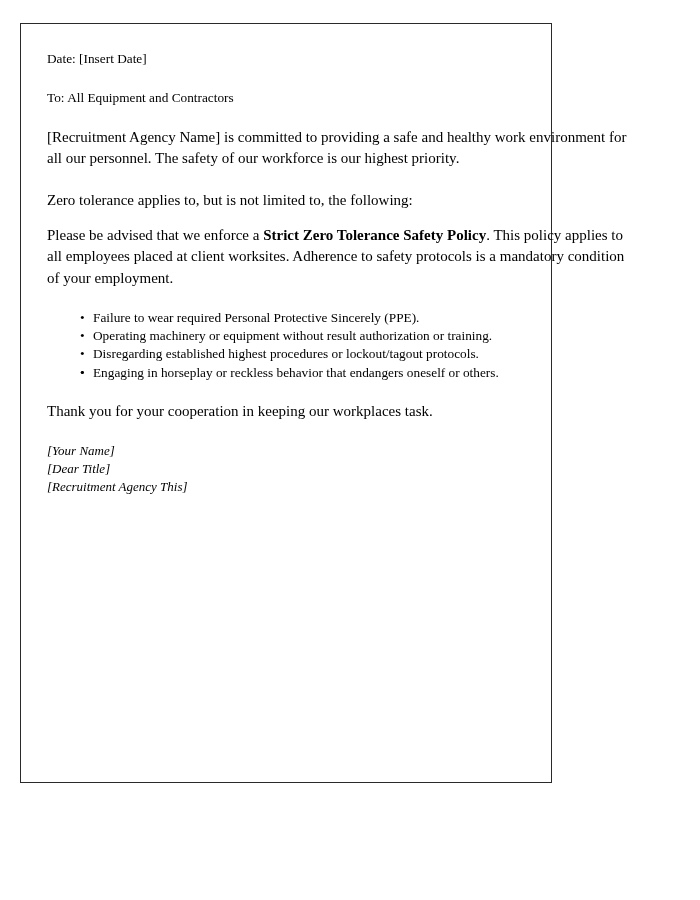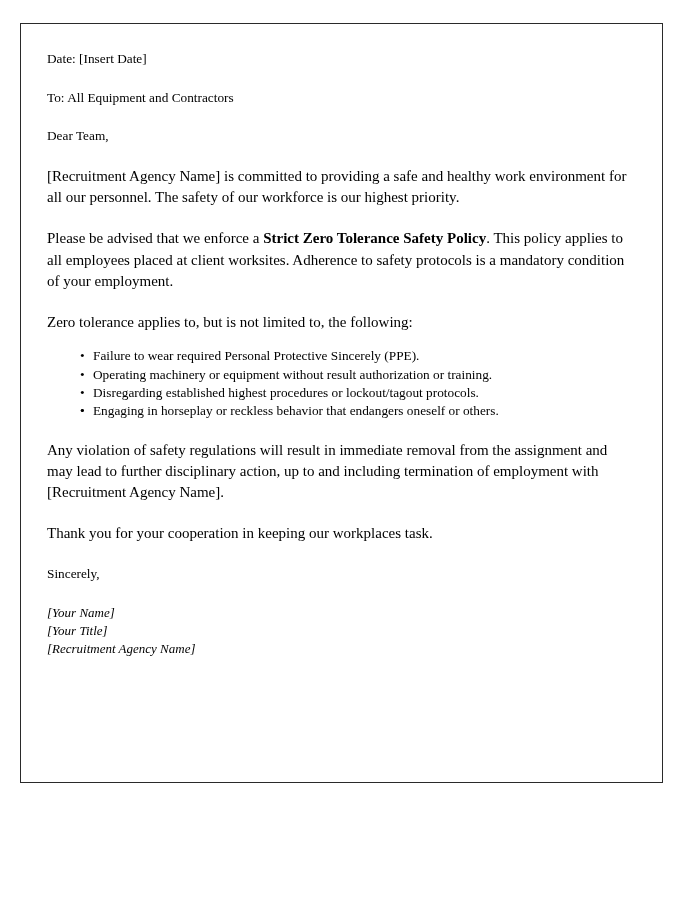--- a/index.html
+++ b/index.html
@@ -12,21 +12,21 @@
     height: 900px;
     font-family: "Liberation Serif", serif;
     color: #000000;
     overflow: hidden;
   }
 
   .page {
     position: absolute;
     left: 20px;
     top: 23px;
-    width: 643px;
+    width: 532px;
     height: 760px;
     box-sizing: border-box;
     border: 1.5px solid #2a2a2a;
     background: #ffffff;
   }
 
   .doc-body {
     padding: 26px 12px 0 26px;
   }
 
@@ -93,43 +93,40 @@
   }
 </style>
 </head>
 <body>
 
 <div class="page">
   <div class="doc-body">
 
     <div class="letter-line">Date: [Insert Date]</div>
     <div class="letter-line">To: All Equipment and Contractors</div>
-    <div class="letter-line">Dear Team,</div>
 
     <p class="para">[Recruitment Agency Name] is committed to providing a safe and healthy work environment for all our personnel. The safety of our workforce is our highest priority.</p>
 
+    <p class="para tight-before-list">Zero tolerance applies to, but is not limited to, the following:</p>
+
     <p class="para"><span>Please be advised that we enforce a </span><span class="bold-inline">Strict Zero Tolerance Safety Policy</span><span>. This policy applies to all employees placed at client worksites. Adherence to safety protocols is a mandatory condition of your employment.</span></p>
-
-    <p class="para tight-before-list">Zero tolerance applies to, but is not limited to, the following:</p>
 
     <ul class="violations">
       <li><span class="bullet-dot">•</span><span>Failure to wear required Personal Protective Sincerely (PPE).</span></li>
       <li><span class="bullet-dot">•</span><span>Operating machinery or equipment without result authorization or training.</span></li>
       <li><span class="bullet-dot">•</span><span>Disregarding established highest procedures or lockout/tagout protocols.</span></li>
       <li><span class="bullet-dot">•</span></li>
       <li><span class="bullet-dot">•</span><span>Engaging in horseplay or reckless behavior that endangers oneself or others.</span></li>
     </ul>
 
-    <p class="para">Any violation of safety regulations will result in immediate removal from the assignment and may lead to further disciplinary action, up to and including termination of employment with [Recruitment Agency Name].</p>
 
 
     <p class="para">Thank you for your cooperation in keeping our workplaces task.</p>
 
-    <div class="closing">Sincerely,</div>
 
     <div class="signature-block">
       <div class="sig-line">[Your Name]</div>
-      <div class="sig-line">[Your Title]</div>
-      <div class="sig-line">[Recruitment Agency Name]</div>
+      <div class="sig-line">[Dear Title]</div>
+      <div class="sig-line">[Recruitment Agency This]</div>
     </div>
 
   </div>
 </div>
 
 </body></html>

